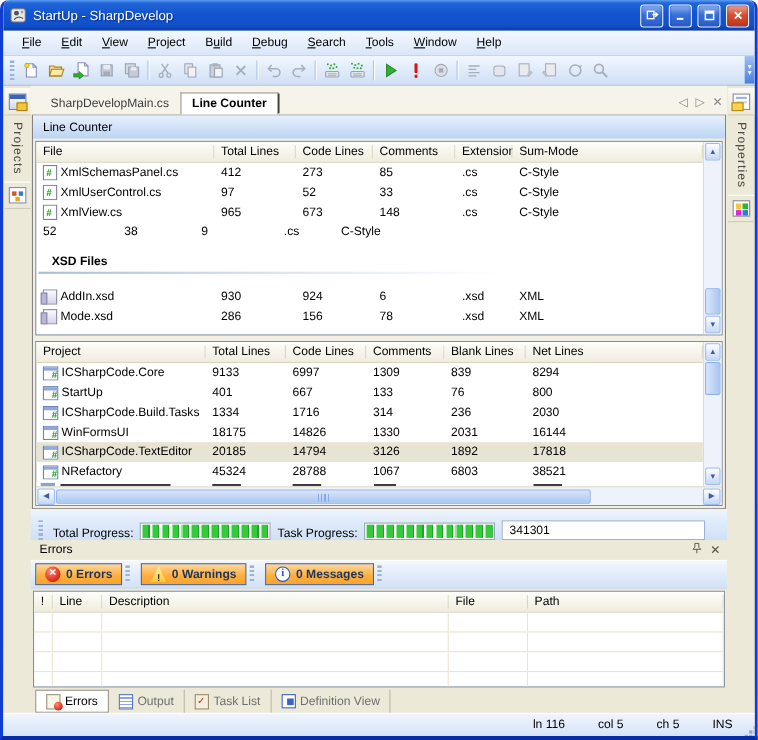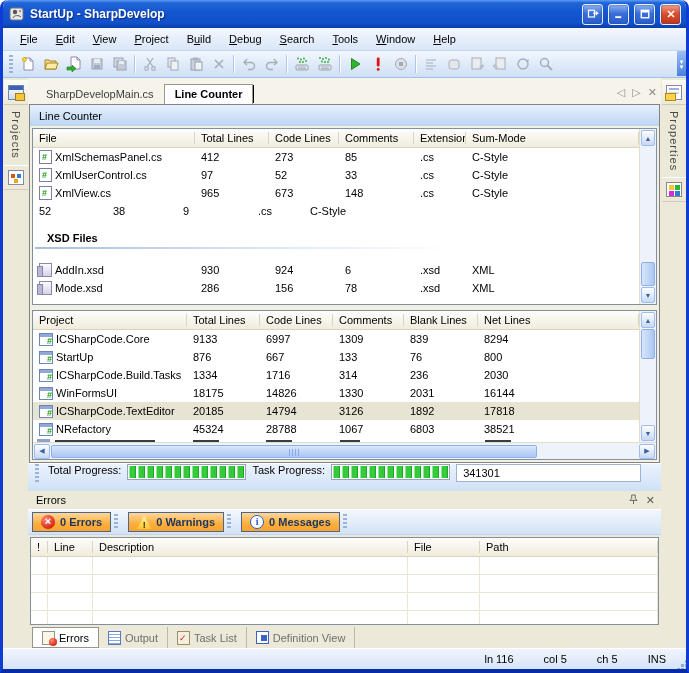--- a/index.html
+++ b/index.html
@@ -2,21 +2,21 @@
 <html><head>
 <meta charset="utf-8">
 <style>
   *{box-sizing:border-box;margin:0;padding:0}
   body{margin:0;background:#fff;font-family:"Liberation Sans",sans-serif}
   .window{position:relative;width:689px;height:673px;border-left:3px solid #0f3dd3;border-right:3px solid #0f3dd3;border-bottom:4px solid #062ca8;border-radius:8px 8px 0 0;overflow:hidden;background:#ece9d8;font-size:11px;color:#000}
   
   .titlebar{height:28px;display:flex;align-items:center;padding:0 5px 0 6px;gap:5px;
     background:linear-gradient(180deg,#5c9cf5 0%,#2166d8 10%,#1354cf 45%,#1150cb 82%,#0a3da8 100%);border-radius:6px 6px 0 0}
   .app-icon{width:16px;height:16px;flex:none}
-  .title-text{flex:1;color:#fff;font-weight:bold;font-size:12px;text-shadow:1px 1px 1px #0c2f80;white-space:nowrap;overflow:hidden}
+  .title-text{flex:1;color:#fff;font-weight:normal;font-size:12px;text-shadow:1px 1px 1px #0c2f80;white-space:nowrap;overflow:hidden}
   .tb-btn{width:21px;height:21px;flex:none;border:1px solid #e8f0fd;border-radius:3px;display:flex;align-items:center;justify-content:center;
     background:linear-gradient(180deg,#8fb4f2,#3a6fd8 45%,#2a5cc8);box-shadow:inset 0 0 2px #1a44a0;color:#fff;font-weight:bold}
   .tb-btn.close{background:linear-gradient(180deg,#f2a28b,#da4f30 45%,#c33519)}
   
   .menubar{height:23px;display:flex;align-items:center;padding-left:8px;background:linear-gradient(180deg,#f4f8fe,#d9e6f8);border-bottom:1px solid #c3d6f0}
   .menu-item{padding:3px 9px;cursor:default;white-space:nowrap}
   
   .toolbar{height:27px;display:flex;align-items:center;padding-left:3px;background:linear-gradient(180deg,#f1f7fe,#cfdff5);border-bottom:1px solid #9ebdf0;position:relative}
   .grip{width:4px;height:18px;margin:0 3px;background:repeating-linear-gradient(180deg,#9cb3d8 0 2px,rgba(0,0,0,0) 2px 4px)}
   .tbi{width:23px;height:23px;display:flex;align-items:center;justify-content:center;flex:none}
@@ -61,21 +61,21 @@
   .sb-btn{height:16px;flex:none;margin:1px;border:1px solid #9ebcf0;border-radius:2px;background:linear-gradient(180deg,#fdfeff,#c6d8f5);display:flex;align-items:center;justify-content:center;font-size:7px;color:#3c5f9e}
   .sb-track{flex:1;position:relative}
   .sb-thumb{position:absolute;left:1px;right:1px;height:24px;border:1px solid #8fb0ea;border-radius:2px;background:linear-gradient(90deg,#d9e6fb,#aac6f2)}
   .thumb-top{top:0}.thumb-bottom{bottom:0}
   .hscroll{height:17px;flex:none;background:#eef3fb;border-top:1px solid #e2ddcb;display:flex;align-items:center}
   .hs-btn{width:16px;height:15px;flex:none;margin:0 1px;border:1px solid #9ebcf0;border-radius:2px;background:linear-gradient(180deg,#fdfeff,#c6d8f5);display:flex;align-items:center;justify-content:center;font-size:7px;color:#3c5f9e}
   .hs-thumb{width:78%;height:13px;border:1px solid #8fb0ea;border-radius:2px;background:linear-gradient(180deg,#d9e6fb,#aac6f2);position:relative}
   .hs-thumb::after{content:"";position:absolute;left:50%;top:3px;margin-left:-5px;width:10px;height:7px;background:repeating-linear-gradient(90deg,#86a8e8 0 1px,rgba(0,0,0,0) 1px 3px)}
   .hs-track{flex:1}
   
-  .progressbar-row{height:28px;display:flex;align-items:flex-start;gap:6px;padding:0 4px 0 4px;background:linear-gradient(180deg,#ebf3fd,#cfe0f6);border-top:1px solid #fff}
+  .progressbar-row{height:28px;display:flex;align-items:flex-end;gap:6px;padding:0 4px 0 4px;background:linear-gradient(180deg,#ebf3fd,#cfe0f6);border-top:1px solid #fff}
   .pbar{width:119px;height:16px;border:1px solid #98a4b4;background:#fff;padding:1px;flex:none}
   .pbar-fill{height:100%;background:repeating-linear-gradient(90deg,#8fe790 0 1px,#35c93c 1px 6px,#18a81f 6px 7px,#fff 7px 9px)}
   .counter-box{width:185px;height:18px;border:1px solid #9db3d0;background:#fff;display:flex;align-items:center;padding-left:6px}
   
   .errors-panel{height:136px;display:flex;flex-direction:column;background:#ece9d8}
   .err-caption{height:18px;display:flex;align-items:center;padding:0 6px 0 8px}
   .err-caption .cap{flex:1}
   .cap-ico{color:#5c5a4e;margin-left:8px;font-size:11px}
   .err-toolbar{height:26px;display:flex;align-items:center;gap:2px;padding-left:4px;background:linear-gradient(180deg,#f2f7fe,#d3e2f6);border-top:1px solid #fff;border-bottom:1px solid #c3d6f0}
   .err-btn{display:flex;align-items:center;gap:5px;height:20px;padding:0 8px;border:1px solid #4f6487;color:#1c355f;font-weight:bold;background:linear-gradient(180deg,#ffd79a,#fdae3c 60%,#fca32f);white-space:nowrap}
@@ -493,21 +493,21 @@
                     <span class="cell cC">6997</span>
                     <span class="cell cD">1309</span>
                     <span class="cell cE">839</span>
                     <span class="cell cF">8294</span>
                   </div>
                   <div class="lv-row">
                     <span class="cell cA">
                       <span class="project-icon"></span>
                       <span>StartUp</span>
                     </span>
-                    <span class="cell cB">876</span>
+                    <span class="cell cB">401</span>
                     <span class="cell cC">667</span>
                     <span class="cell cD">133</span>
                     <span class="cell cE">76</span>
                     <span class="cell cF">800</span>
                   </div>
                   <div class="lv-row">
                     <span class="cell cA">
                       <span class="project-icon"></span>
                       <span>ICSharpCode.Build.Tasks</span>
                     </span>

